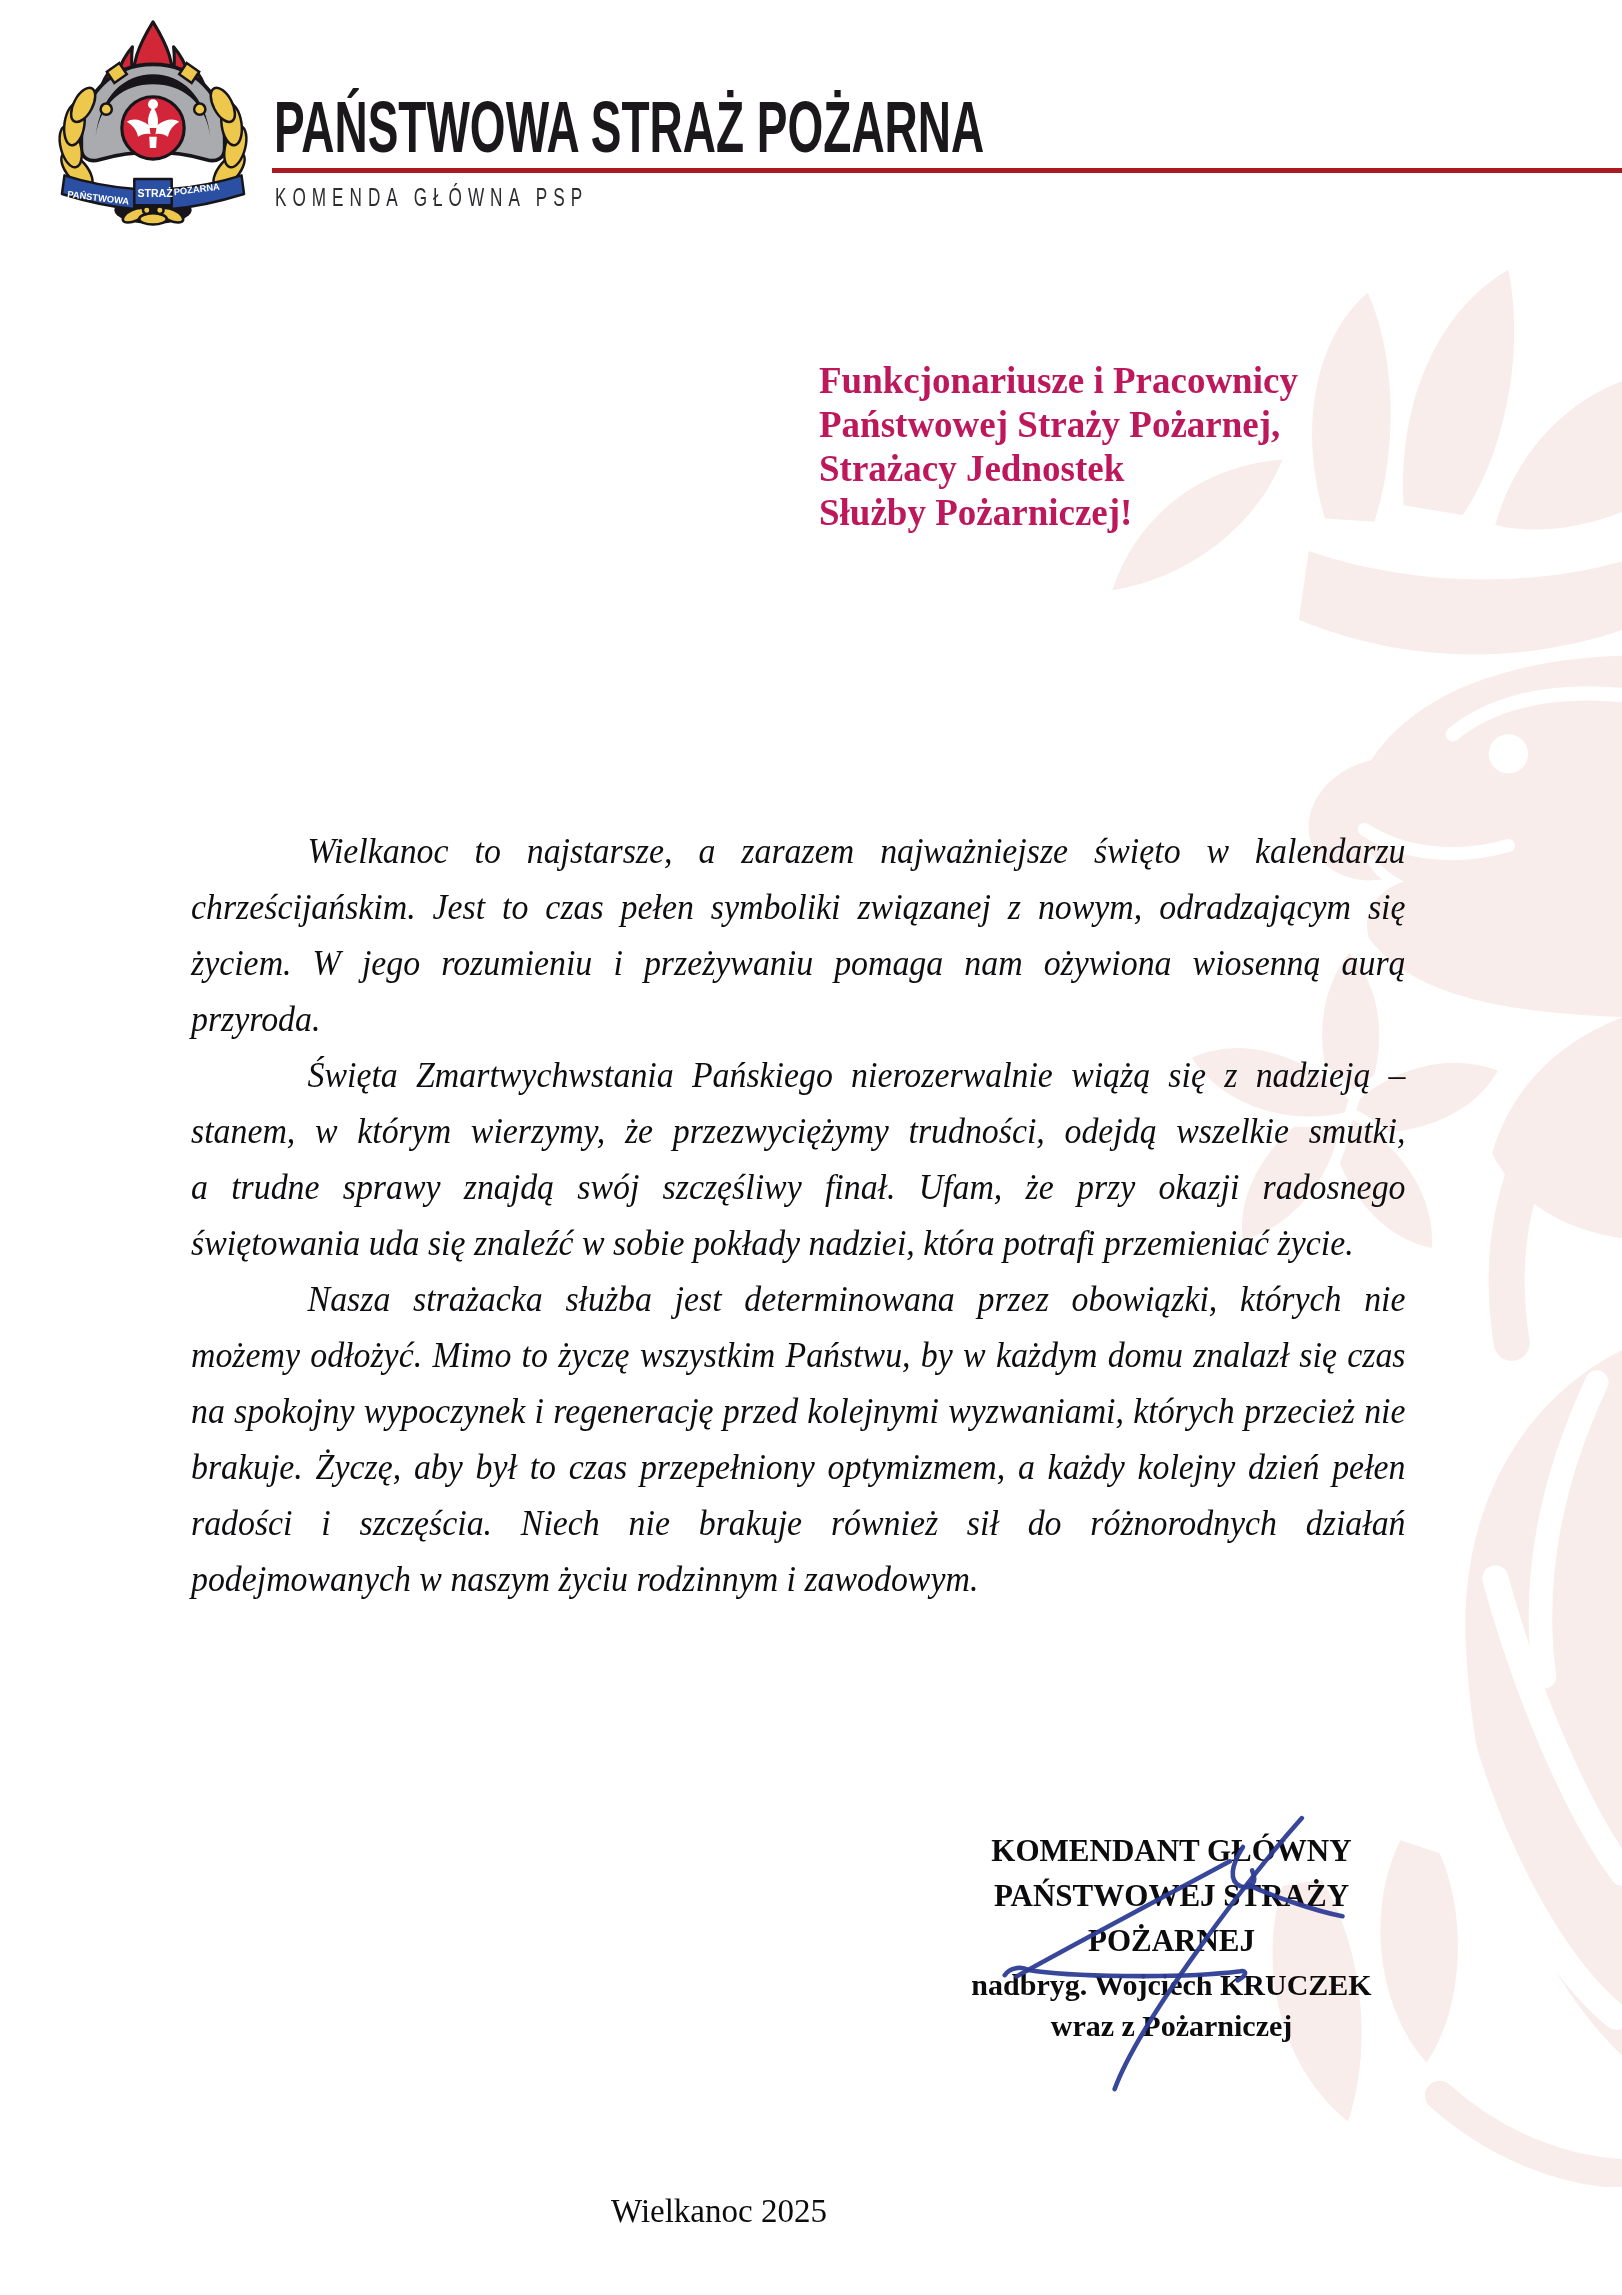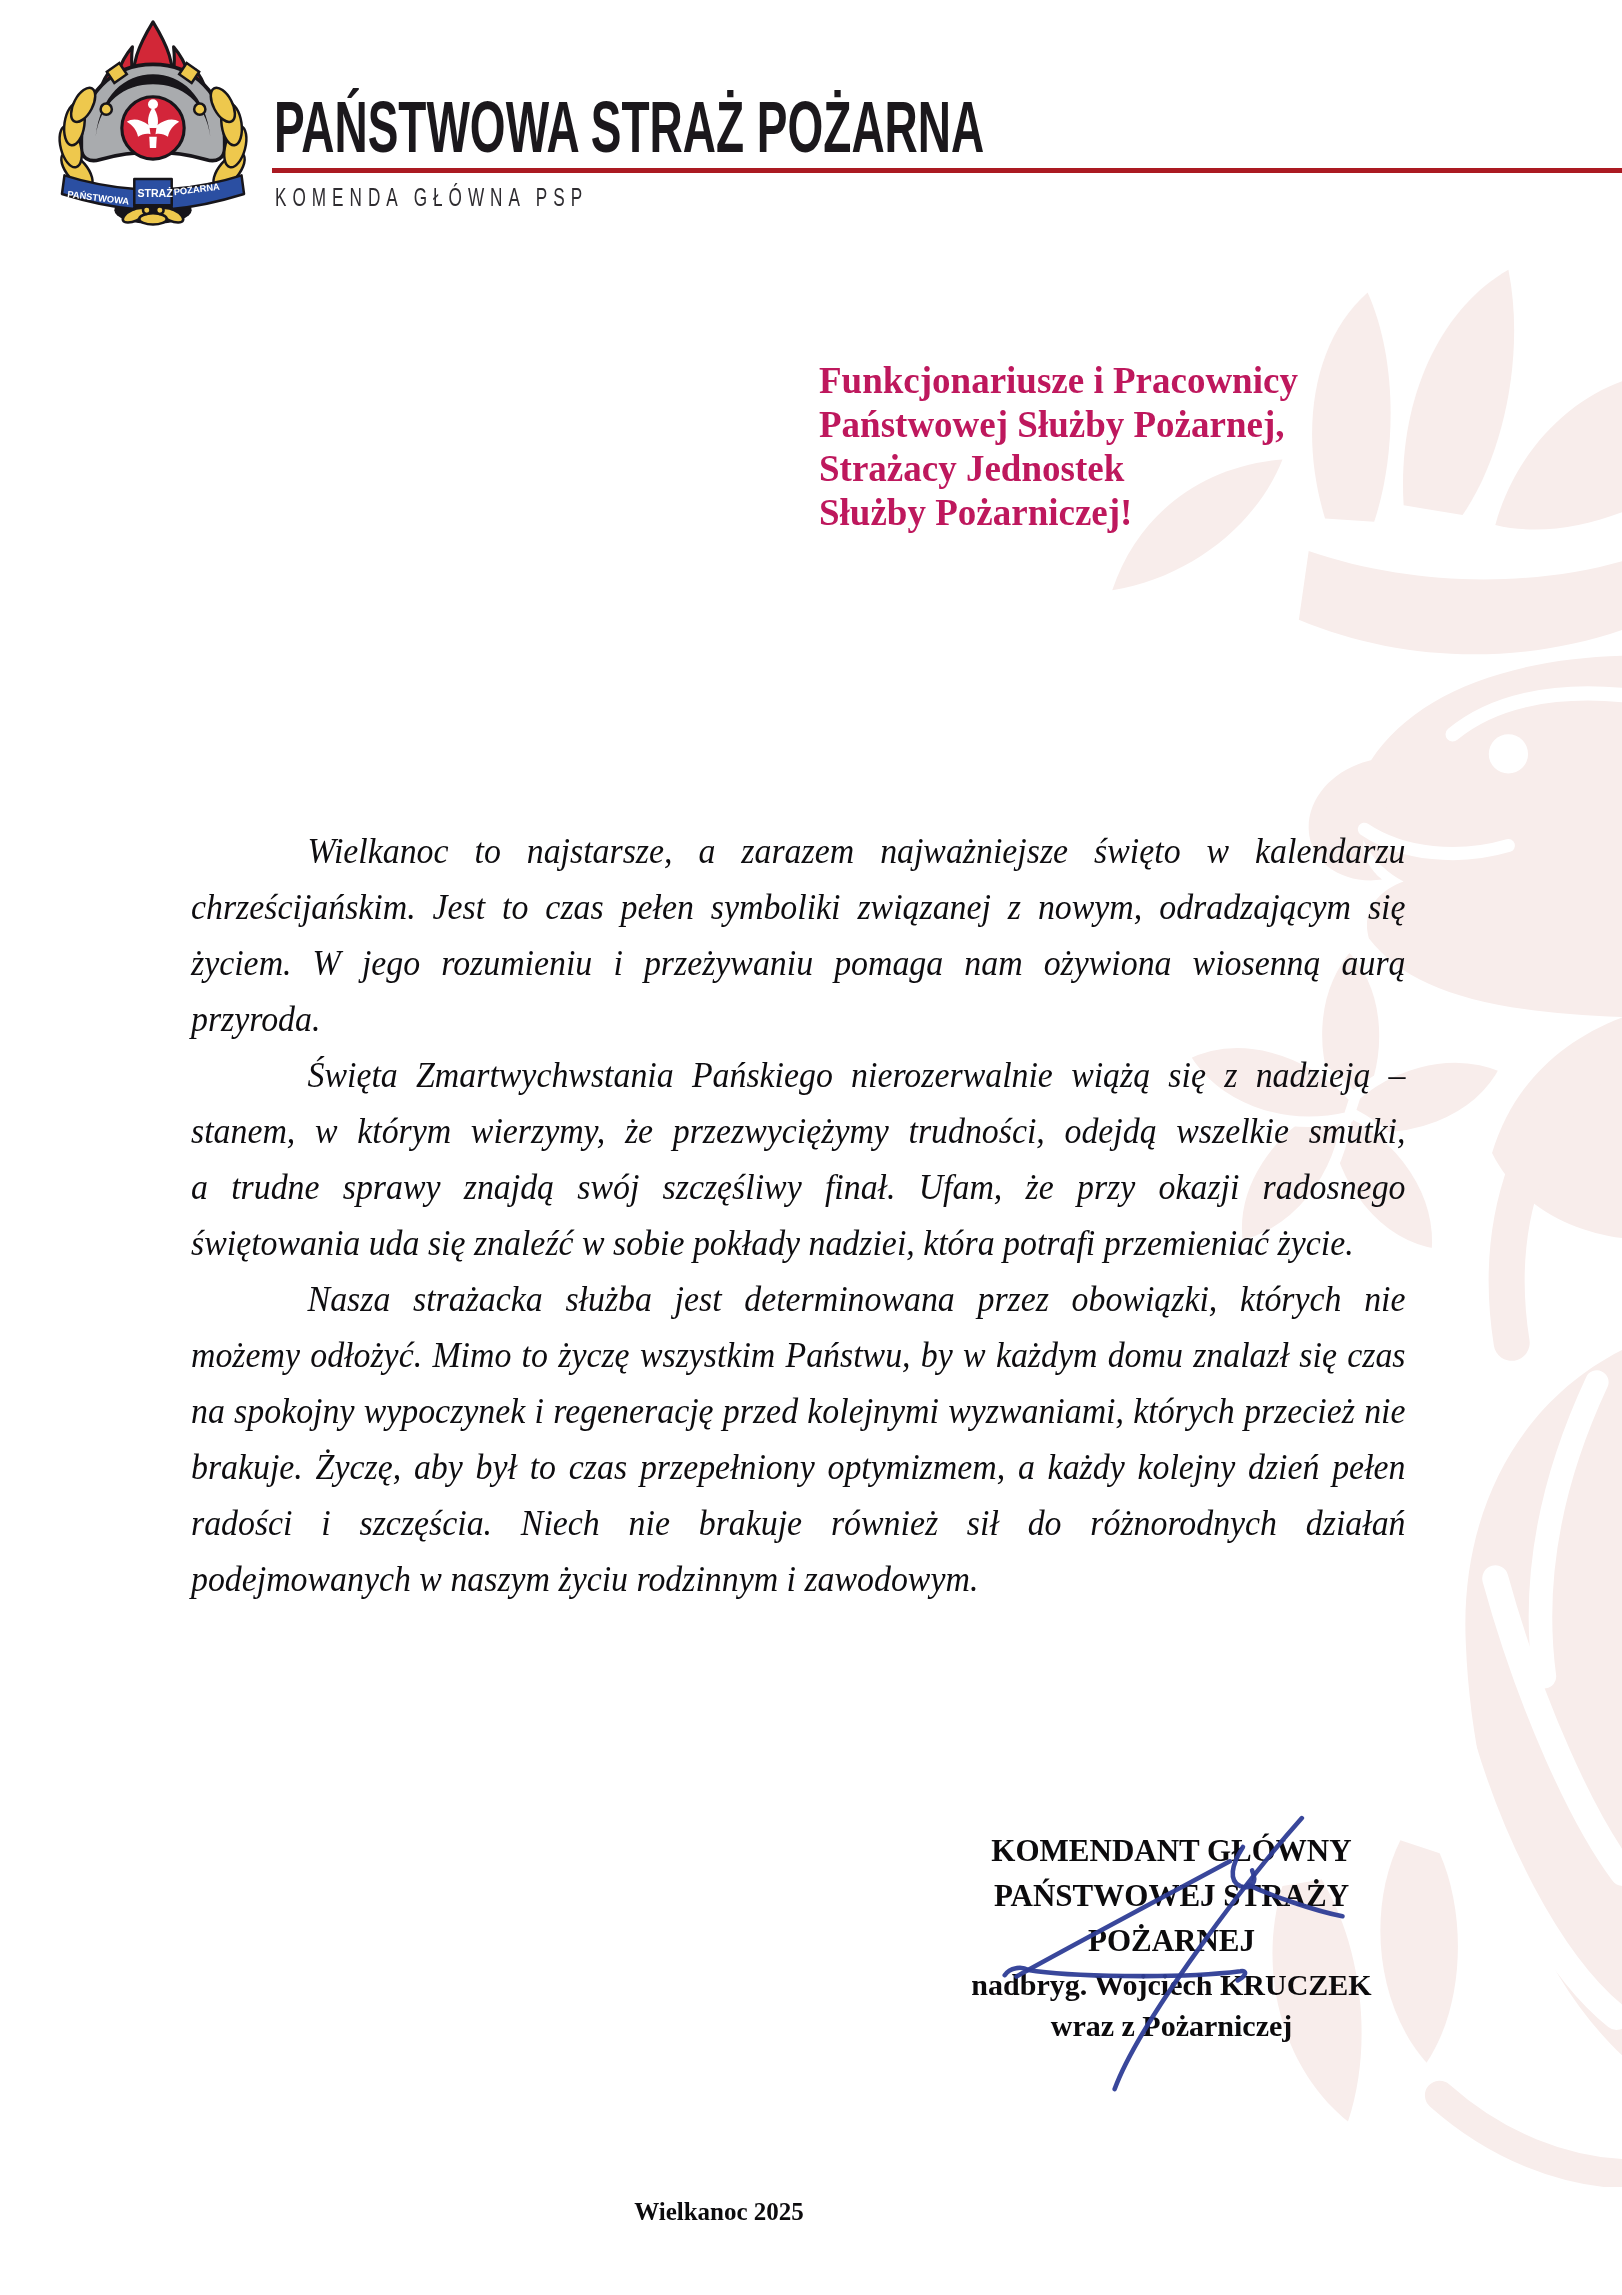--- a/index.html
+++ b/index.html
@@ -62,21 +62,21 @@
   .sig-name{
     position:absolute;left:910px;top:1964px;width:523px;z-index:2;
     text-align:center;font-weight:700;font-size:30px;line-height:41px;
     color:#0c0b0d;
   }
   .signature{position:absolute;left:968px;top:1805px;width:419px;height:288px;z-index:4;}
   .sig-stroke{fill:none;stroke:var(--signature-blue);stroke-width:7;stroke-linecap:round;opacity:.95;}
   
   .footer{
     position:absolute;left:0;top:2192px;width:1438px;z-index:2;
-    text-align:center;font-weight:700;font-size:25px;line-height:39px;
+    text-align:center;font-weight:400;font-size:33px;line-height:39px;
     color:#0c0b0d;
   }
   
   .flame{fill:var(--flame-red);stroke:#1a171b;stroke-width:5;stroke-linejoin:round;}
   .helmet{fill:var(--helmet-gray);stroke:#17151a;stroke-width:6;stroke-linejoin:round;}
   .helmet-band{fill:#17151a;}
   .gold{fill:var(--gold);stroke:#17151a;stroke-width:4;}
   .ribbon{fill:var(--ribbon-blue);stroke:#17151a;stroke-width:4;stroke-linejoin:round;}
   .ribbon-text{fill:#ffffff;font-family:"Liberation Sans", sans-serif;font-weight:700;}
   .eagle-disc{fill:#d3253a;stroke:#17151a;stroke-width:5;}
@@ -175,21 +175,21 @@
     <text class="ribbon-text" x="145" y="292" font-size="17">STRAŻ</text>
     <text class="ribbon-text" x="204" y="290" font-size="15" transform="rotate(-7 204 290)">POŻARNA</text>
   </svg>
 
   <div class="org-name">PAŃSTWOWA STRAŻ POŻARNA</div>
   <div class="red-line"></div>
   <div class="org-unit">KOMENDA GŁÓWNA PSP</div>
 
   <div class="addressee">
     <div>Funkcjonariusze i Pracownicy</div>
-    <div>Państwowej Służby Pożarnej,</div>
+    <div>Państwowej Straży Pożarnej,</div>
     <div>Strażacy Jednostek</div>
     <div>Służby Pożarniczej!</div>
   </div>
 
   <div class="body-text">
     <p>Wielkanoc to najstarsze, a&nbsp;zarazem najważniejsze święto w&nbsp;kalendarzu chrześcijańskim. Jest to czas pełen symboliki związanej z&nbsp;nowym, odradzającym się życiem. W&nbsp;jego rozumieniu i&nbsp;przeżywaniu pomaga nam ożywiona wiosenną aurą przyroda.</p>
     <p>Święta Zmartwychwstania Pańskiego nierozerwalnie wiążą się z&nbsp;nadzieją – stanem, w&nbsp;którym wierzymy, że przezwyciężymy trudności, odejdą wszelkie smutki, a&nbsp;trudne sprawy znajdą swój szczęśliwy finał. Ufam, że przy okazji radosnego świętowania uda się znaleźć w&nbsp;sobie pokłady nadziei, która potrafi przemieniać życie.</p>
     <p>Nasza strażacka służba jest determinowana przez obowiązki, których nie możemy odłożyć. Mimo to życzę wszystkim Państwu, by w&nbsp;każdym domu znalazł się czas na spokojny wypoczynek i&nbsp;regenerację przed kolejnymi wyzwaniami, których przecież nie brakuje. Życzę, aby był to czas przepełniony optymizmem, a&nbsp;każdy kolejny dzień pełen radości i&nbsp;szczęścia. Niech nie brakuje również sił do różnorodnych działań podejmowanych w&nbsp;naszym życiu rodzinnym i&nbsp;zawodowym.</p>
   </div>
 

